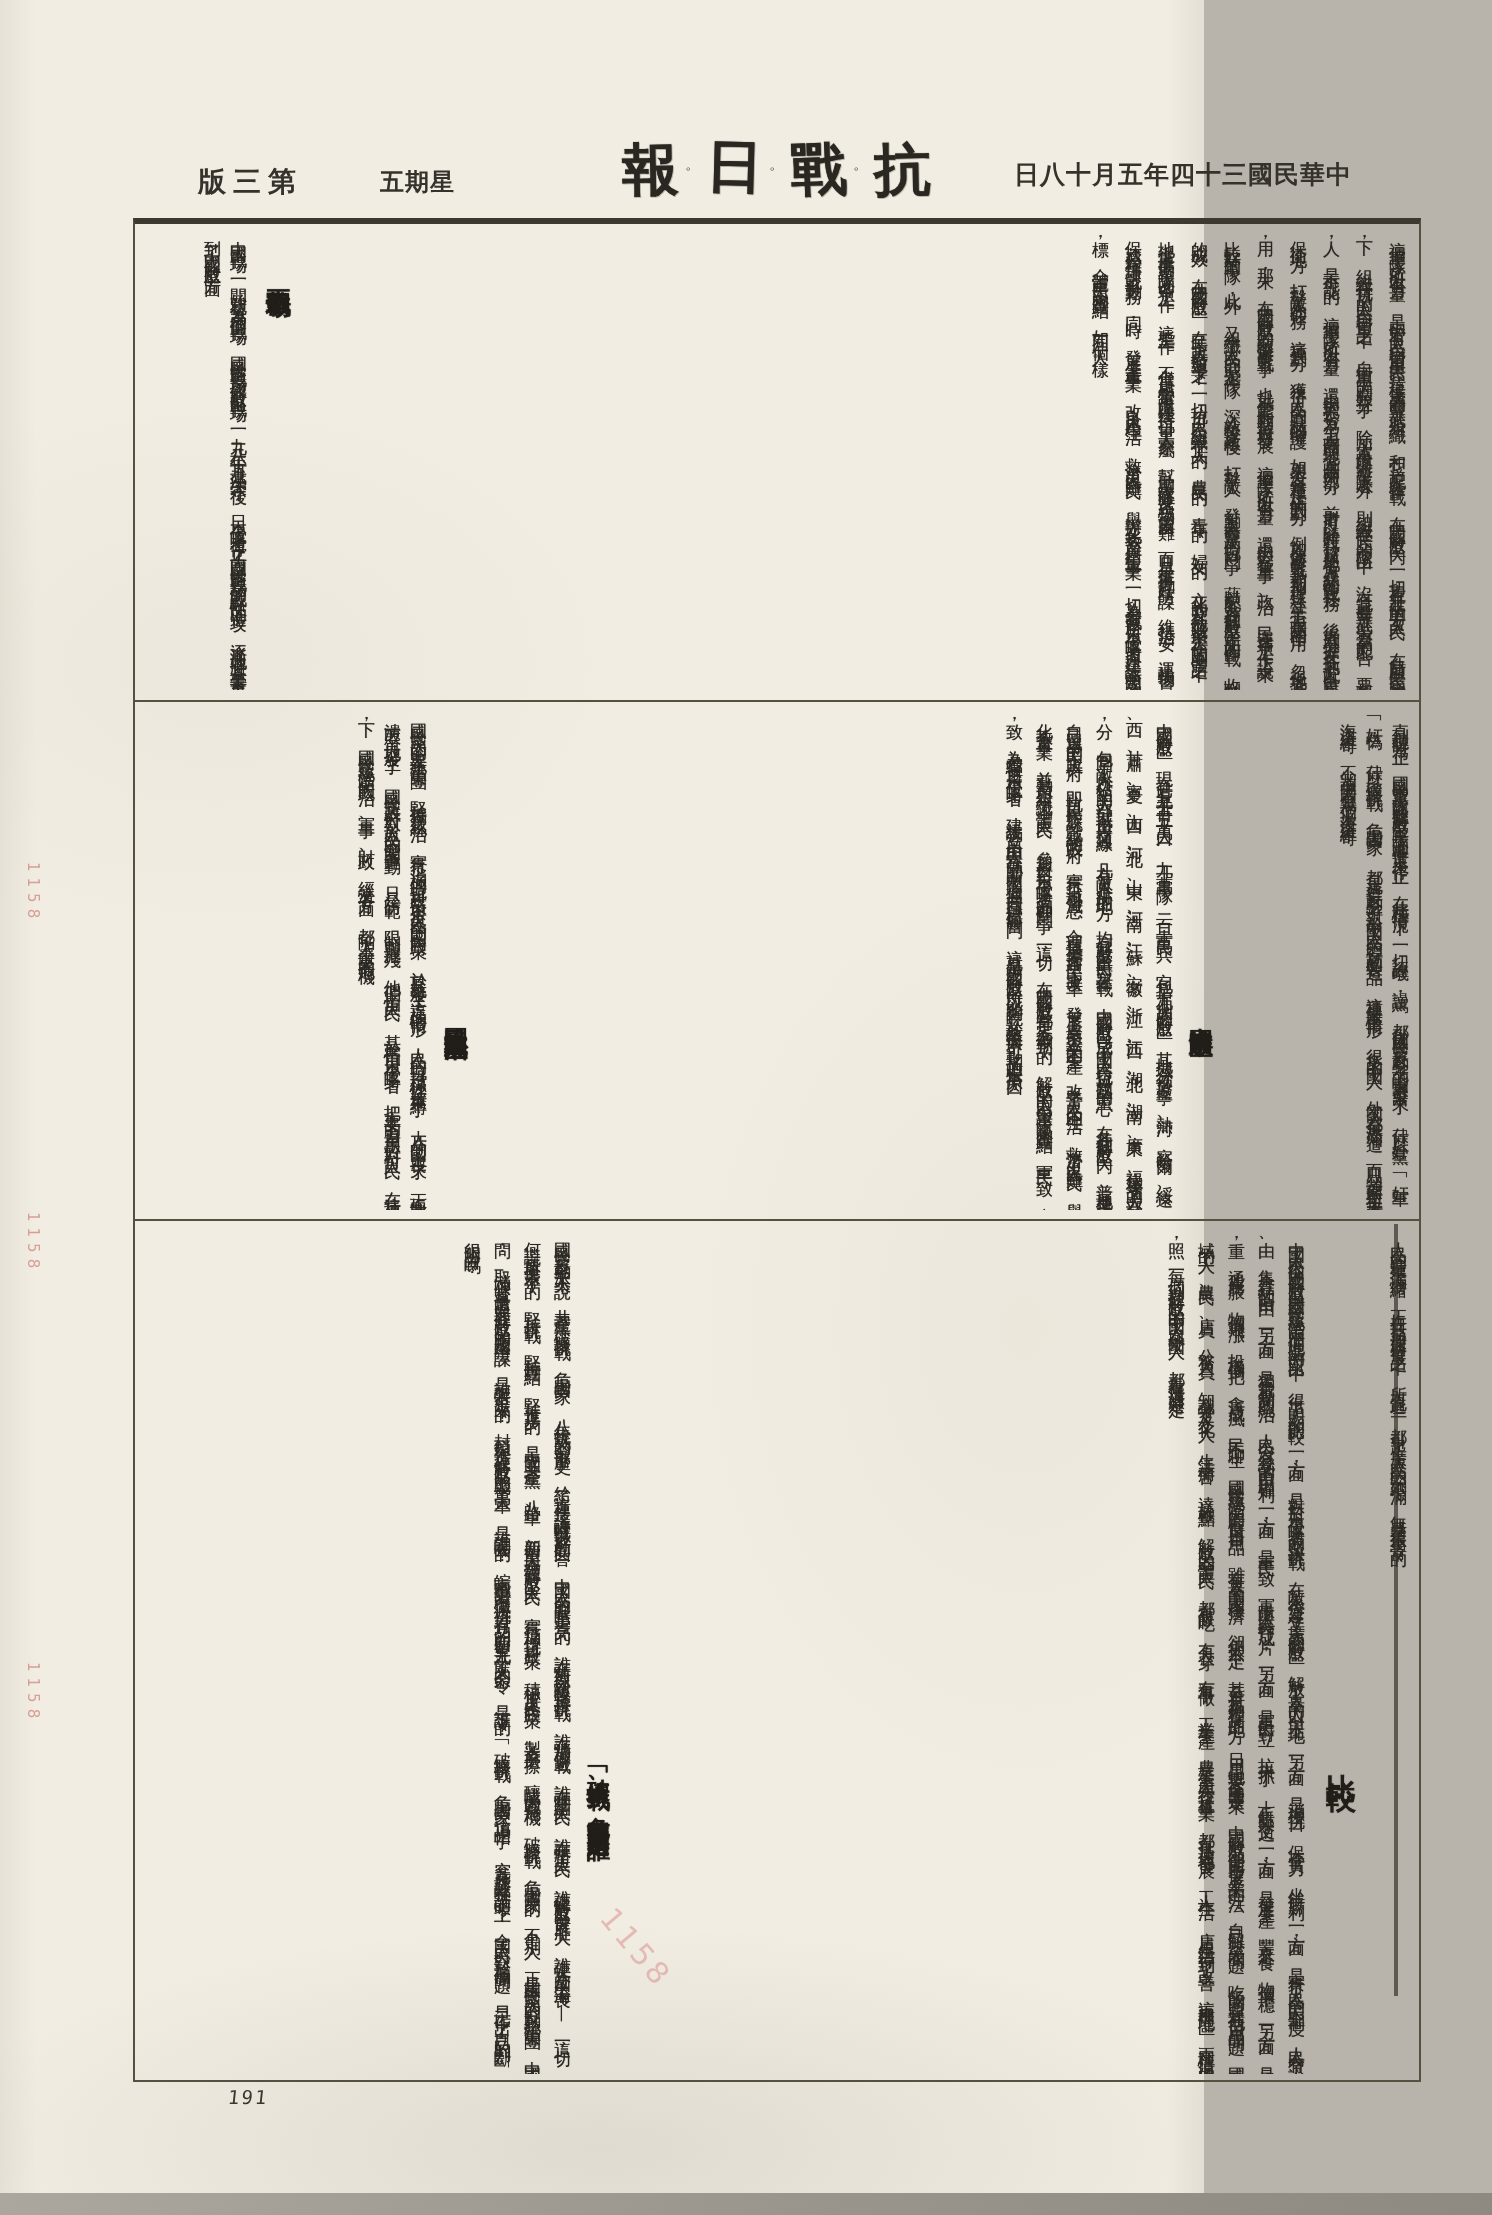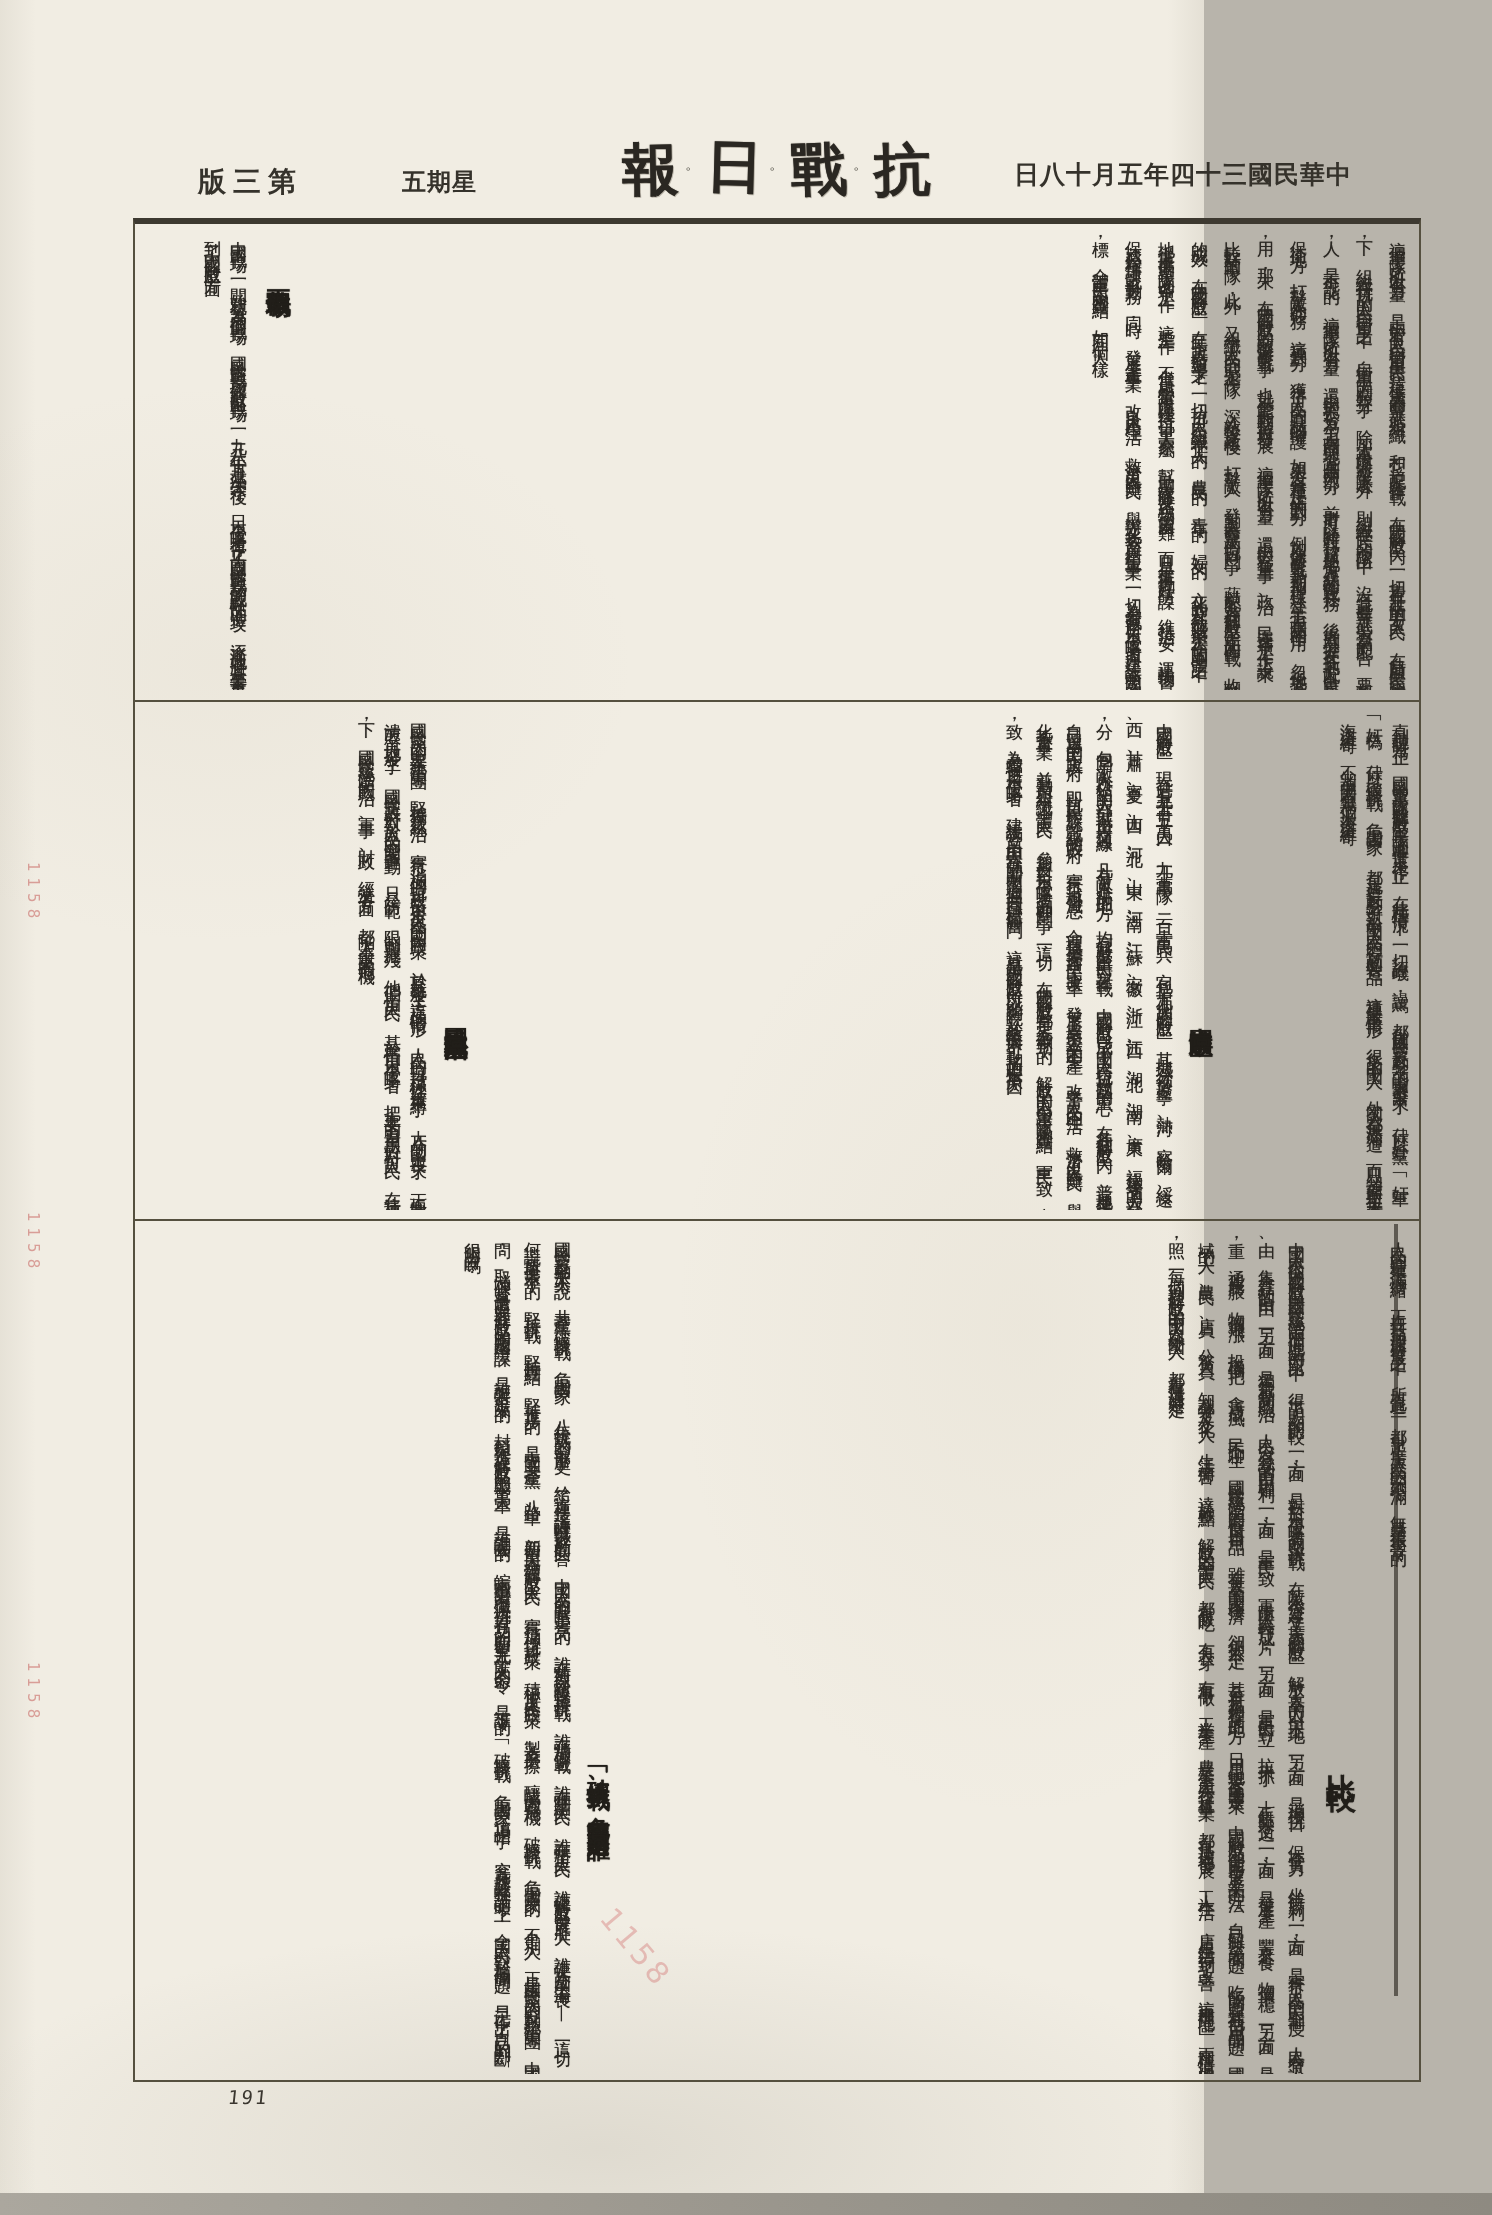--- a/index.html
+++ b/index.html
@@ -14,21 +14,21 @@
       radial-gradient(ellipse 600px 400px at 18% 30%, rgba(190,180,158,.10), transparent 70%),
       radial-gradient(ellipse 500px 700px at 85% 60%, rgba(185,175,150,.10), transparent 70%),
       radial-gradient(ellipse 900px 300px at 50% 97%, rgba(140,135,120,.18), transparent 75%),
       linear-gradient(90deg, rgba(150,142,125,.12), rgba(0,0,0,0) 3%, rgba(0,0,0,0) 97%, rgba(150,142,125,.14)),
       #f1ede3;
     color:#2c2a25;
   }
   
   .mh{position:absolute;white-space:nowrap;color:#35322b;}
   #pg3{left:198px;top:163px;font-size:28px;letter-spacing:7px;font-weight:bold;}
-  #wd{left:402px;top:166px;font-size:24px;letter-spacing:1px;font-weight:bold;}
+  #wd{left:380px;top:166px;font-size:24px;letter-spacing:1px;font-weight:bold;}
   #title{left:622px;top:132px;display:flex;align-items:center;}
   #title .tc{
     font-size:57px;font-weight:bold;color:#2a2722;
     text-shadow:0 0 1px rgba(40,35,25,.8), 1px 1px 0 rgba(60,50,35,.25);
     transform:rotate(-1deg);
   }
   #title .tc:nth-child(3){transform:rotate(1.5deg) translateY(-3px);}
   #title .tc:nth-child(5){transform:rotate(-2deg);}
   #title .ts{font-size:15px;color:#4a463e;margin:0 6px;transform:translateY(-6px);}
   #date{left:1014px;top:158px;font-size:25px;letter-spacing:1px;font-weight:bold;}

